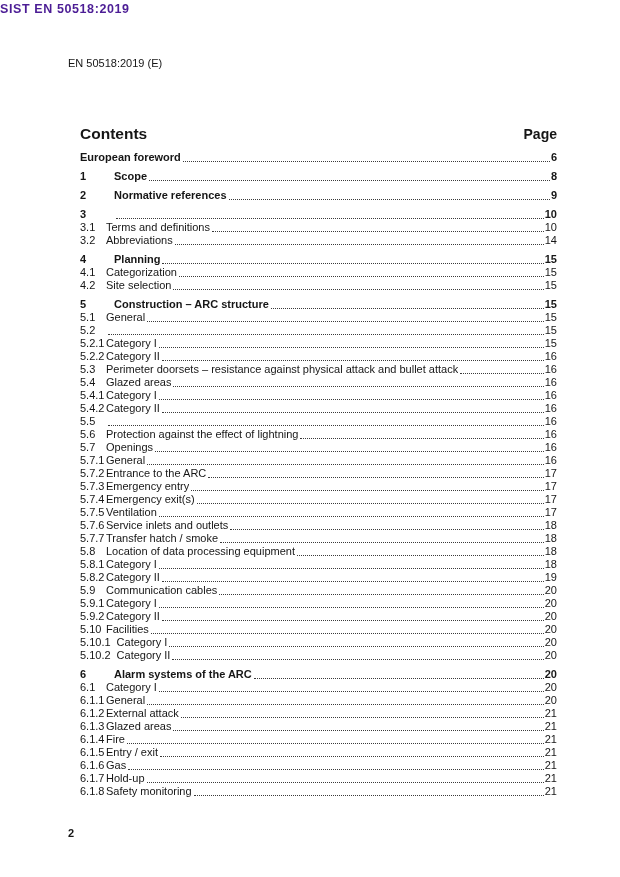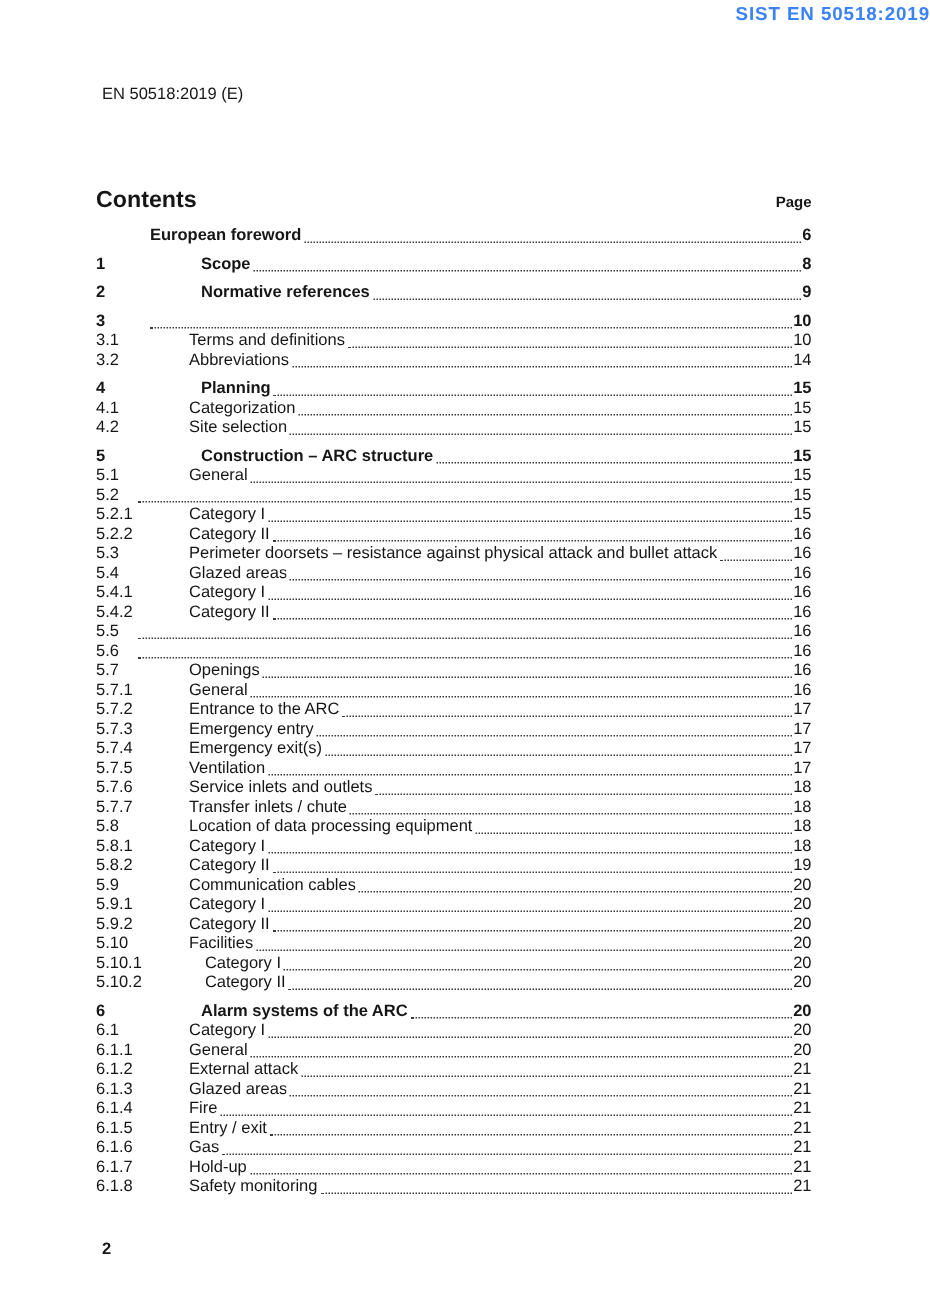--- a/index.html
+++ b/index.html
@@ -6,52 +6,52 @@
   body {
     width:620px; height:877px;
     background:#ffffff;
     font-family:"Liberation Sans", sans-serif;
     color:#161616;
     position:relative;
     overflow:hidden;
   }
   .watermark {
     position:absolute; top:2px; left:0; right:0;
-    text-align:right;
+    text-align:left;
     font-weight:bold; font-size:12.5px;
     letter-spacing:0.6px;
-    color:#3b82f6;
+    color:#4c1d95;
   }
   .doc-header {
     position:absolute; top:57px; left:68px;
     font-weight:normal; font-size:11px;
   }
   .content {
-    position:absolute; top:124px; left:64px;
+    position:absolute; top:124px; left:80px;
     width:477px;
   }
   .contents-row {
     display:flex; justify-content:space-between; align-items:baseline;
     margin:0 0 8px 0;
   }
   .contents-title {
     font-size:15.5px; font-weight:bold; margin:0; line-height:19px;
   }
-  .page-label { font-weight:bold; font-size:10px; }
+  .page-label { font-weight:bold; font-size:14px; }
   .toc-row {
     display:flex; align-items:flex-end;
     font-size:11px; line-height:13px;
     white-space:nowrap;
   }
   .toc-row.bold { font-weight:bold; margin-top:6px; }
   .num { flex:0 0 auto; }
   .num-ch  { min-width:34px; }
   .num-sub { min-width:26px; }
   .num-wide { margin-right:6px; }
-  .title { flex:0 1 auto; overflow:hidden;margin-left:36px; }
+  .title { flex:0 1 auto; overflow:hidden; }
   .leader {
     flex:1 1 auto; min-width:8px;
     border-bottom:1.5px dotted #3a3a3a;
     margin:0 1px 2.5px 2px;
   }
   .pagenum { flex:0 0 auto; }
   .footer-page-num {
     position:absolute; left:68px; top:827px;
     font-weight:bold; font-size:11px;
   }
@@ -174,20 +174,21 @@
           <span class="leader"></span>
           <span class="pagenum">16</span>
         </div>
         <div class="toc-row">
           <span class="num num-sub">5.5</span>
           <span class="leader"></span>
           <span class="pagenum">16</span>
         </div>
         <div class="toc-row">
           <span class="num num-sub">5.6</span>
+          <span class="title">Protection against the effect of lightning</span>
           <span class="leader"></span>
           <span class="pagenum">16</span>
         </div>
         <div class="toc-row">
           <span class="num num-sub">5.7</span>
           <span class="title">Openings</span>
           <span class="leader"></span>
           <span class="pagenum">16</span>
         </div>
         <div class="toc-row">
@@ -221,21 +222,21 @@
           <span class="pagenum">17</span>
         </div>
         <div class="toc-row">
           <span class="num num-sub">5.7.6</span>
           <span class="title">Service inlets and outlets</span>
           <span class="leader"></span>
           <span class="pagenum">18</span>
         </div>
         <div class="toc-row">
           <span class="num num-sub">5.7.7</span>
-          <span class="title">Transfer inlets / chute</span>
+          <span class="title">Transfer hatch / smoke</span>
           <span class="leader"></span>
           <span class="pagenum">18</span>
         </div>
         <div class="toc-row">
           <span class="num num-sub">5.8</span>
           <span class="title">Location of data processing equipment</span>
           <span class="leader"></span>
           <span class="pagenum">18</span>
         </div>
         <div class="toc-row">

